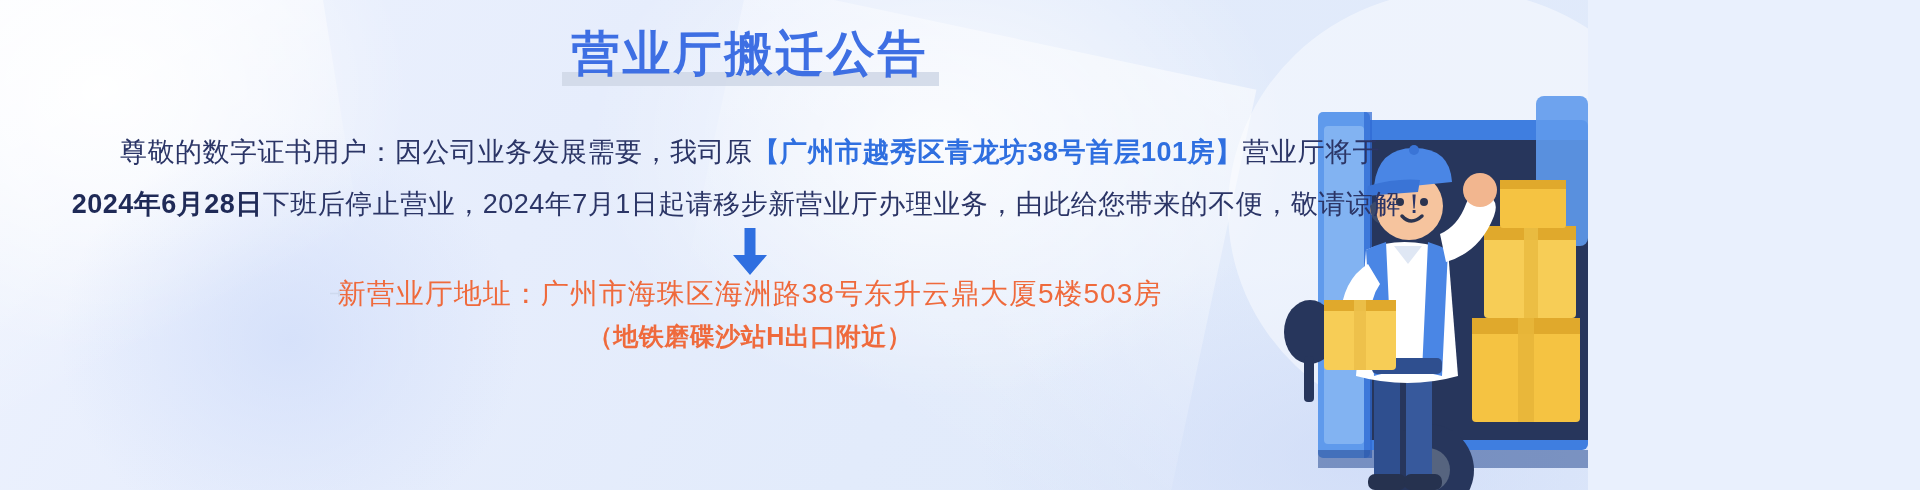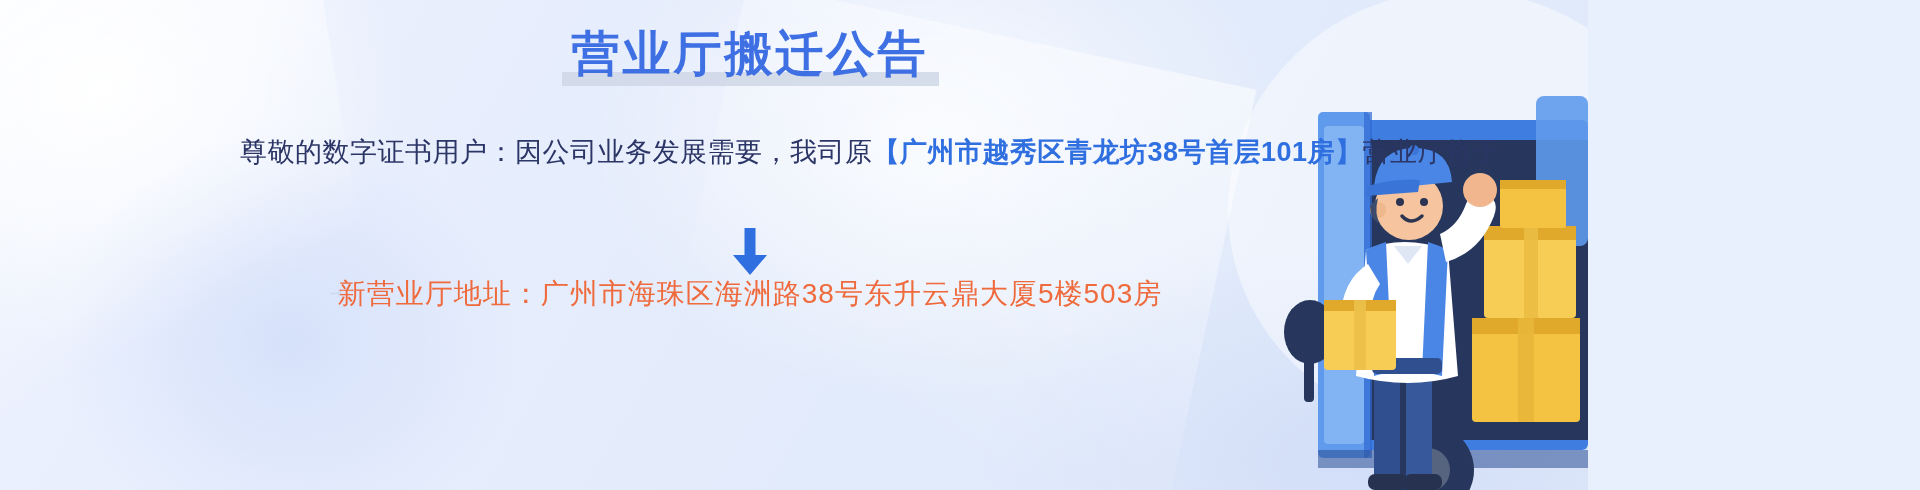--- a/index.html
+++ b/index.html
@@ -107,21 +107,20 @@
 
   
   .line {
     position: absolute;
     left: 0; right: 0;
     white-space: nowrap;
     color: #2b3566;
     font-size: 27px;
     line-height: 1.2;
     letter-spacing: .5px;
-    text-align: right;
   }
   .line1 { top: 136px; }
   .line2 { top: 188px; }
 
   .seg-blue {
     color: #2f6fe0;
     font-weight: bold;
   }
   .seg-bold {
     font-weight: bold;
@@ -196,30 +195,34 @@
       <div class="title">
         <span class="title-band"></span>
         <span class="title-text">营业厅搬迁公告</span>
       </div>
     </div>
 
     <div class="line line1">
       <span>尊敬的数字证书用户：因公司业务发展需要，我司原</span><span class="seg-blue">【</span><span class="seg-blue">广州市越秀区青龙坊38号首层101房</span><span class="seg-blue">】</span><span>营业厅将于</span>
     </div>
 
+    <div class="line line2">
+      <span class="seg-bold">2024年6月28日</span><span>下班后停止营业，2024年7月1日起请移步新营业厅办理业务，由此给您带来的不便，敬请谅解！</span>
+    </div>
 
     <div class="arrow-wrap">
       <svg width="46" height="48" viewBox="0 0 46 48">
         <path d="M17.5 0 H28.5 V27 H40 L23 47 L6 27 H17.5 Z" fill="#2f6fe0"></path>
       </svg>
     </div>
 
     <div class="tiny-marker"></div>
 
     <div class="addr">新营业厅地址：广州市海珠区海洲路38号东升云鼎大厦5楼503房</div>
+    <div class="addr-sub">（地铁磨碟沙站H出口附近）</div>
 
   </div>
 
   <div id="illustration">
     <svg width="460" height="490" viewBox="0 0 460 490">
       <defs>
         <clipPath id="clipBanner">
             <rect x="0" y="0" width="460" height="490"></rect>
           </clipPath>
       </defs>

